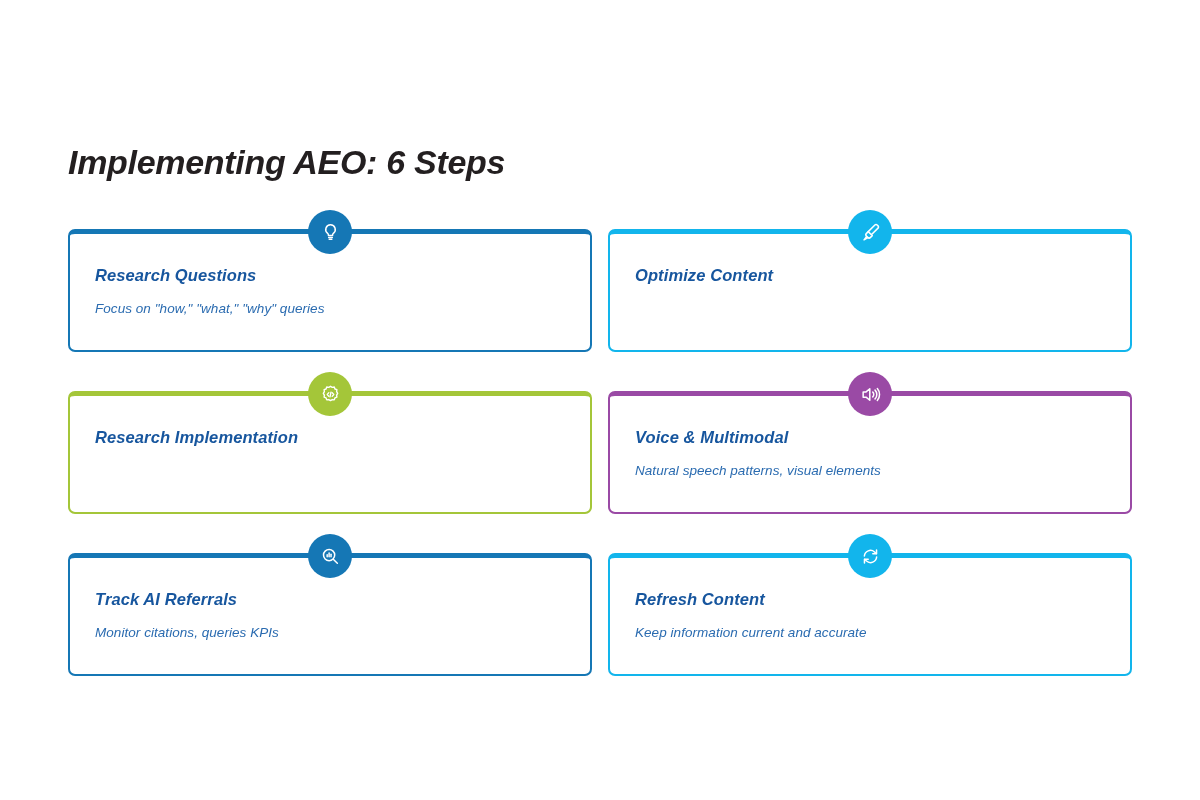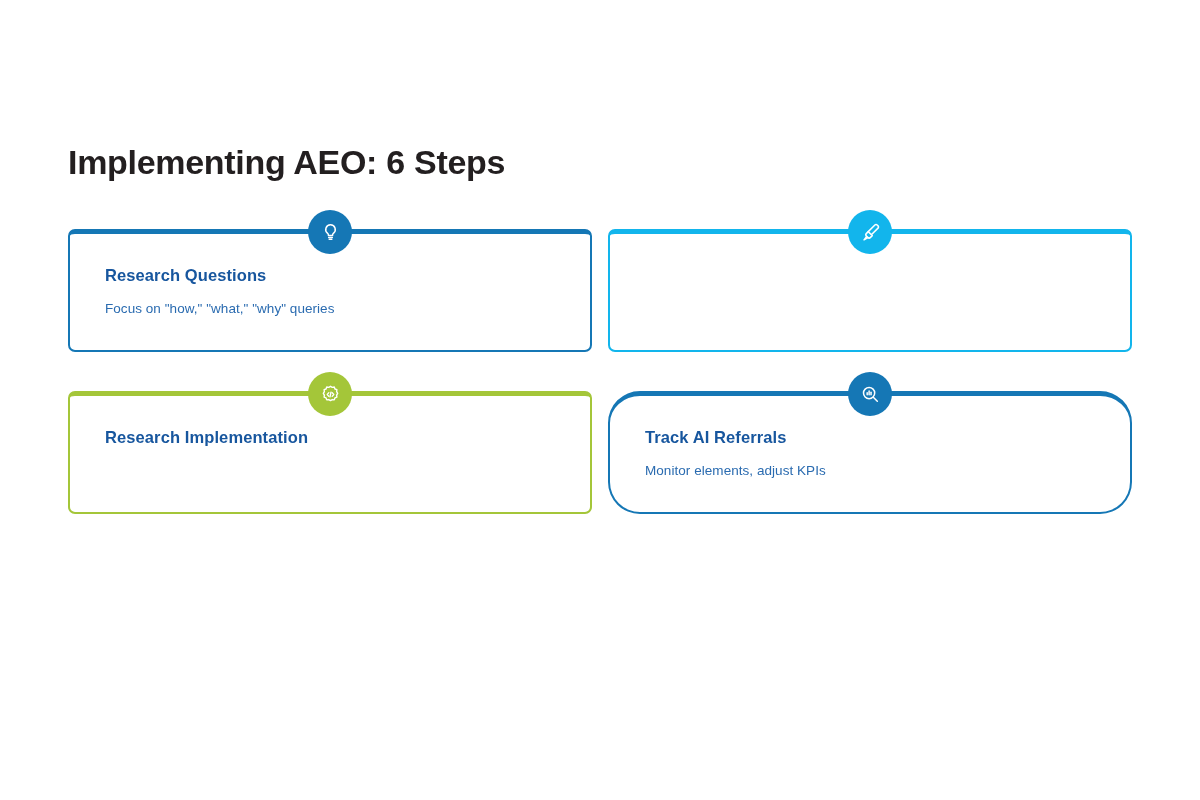--- a/index.html
+++ b/index.html
@@ -11,20 +11,21 @@
     height: 800px;
     background: #ffffff;
     font-family: "Liberation Sans", sans-serif;
     overflow: hidden;
   }
   .page {
     position: relative;
     width: 1120px;
     height: 800px;
     box-sizing: border-box;
+    font-style: italic;
   }
 
   
   .page-title {
     position: absolute;
     left: 68px;
     top: 119px;
     font-size: 34px;
     font-weight: 700;
     letter-spacing: -0.3px;
@@ -46,21 +47,21 @@
     row-gap: 39px;
   }
 
   .card {
     position: relative;
     box-sizing: border-box;
     background: #ffffff;
     border-style: solid;
     border-width: 5px 2px 2px 2px;
     border-radius: 7px;
-    padding: 32px 0 0 35px;
+    padding: 32px 0 0 25px;
   }
 
   .card-title {
     font-size: 16.5px;
     font-weight: 700;
     color: #17569e;
     letter-spacing: 0.1px;
     line-height: 1.2;
     margin: 0;
   }
@@ -117,44 +118,69 @@
     </div>
 
     <div class="card" style="border-color:#12b5ec;">
       <div class="icon-badge" style="background:#12b5ec;">
         <svg viewBox="0 0 24 24" fill="none" stroke="#ffffff" stroke-width="1.5" stroke-linecap="round" stroke-linejoin="round">
           <path d="M19.6 3.4a1.8 1.8 0 0 0-2.6 0L9.4 11l3.6 3.6 7.6-7.6a1.8 1.8 0 0 0 0-2.6z"></path>
           <path d="M9.4 11l-2 2c-.9.9-.9 2.3 0 3.2l1.4 1.4c.9.9 2.3.9 3.2 0l2-2"></path>
           <path d="M7.6 16.5l-3 3.9 4.4-2.6"></path>
         </svg>
       </div>
+      <p class="card-title">Optimize Content</p>
     </div>
 
     <div class="card" style="border-color:#a4c639;">
       <div class="icon-badge" style="background:#a4c639;">
         <svg viewBox="0 0 24 24" fill="none" stroke="#ffffff" stroke-width="1.4" stroke-linecap="round" stroke-linejoin="round">
           <path d="M12 2.6l2 1.2 2.3-.3.8 2.2 2.2.8-.3 2.3 1.2 2-1.2 2 .3 2.3-2.2.8-.8 2.2-2.3-.3-2 1.2-2-1.2-2.3.3-.8-2.2-2.2-.8.3-2.3-1.2-2 1.2-2-.3-2.3 2.2-.8.8-2.2 2.3.3z"></path>
           <path d="M10.1 9.9L8.3 12l1.8 2.1"></path>
           <path d="M13.9 9.9L15.7 12l-1.8 2.1"></path>
           <path d="M12.6 9.3l-1.2 5.4"></path>
         </svg>
       </div>
       <p class="card-title">Research Implementation</p>
     </div>
 
+    <div class="card" style="border-color:#9a4aa5;">
+      <div class="icon-badge" style="background:#9a4aa5;">
+        <svg viewBox="0 0 24 24" fill="none" stroke="#ffffff" stroke-width="1.5" stroke-linecap="round" stroke-linejoin="round">
+          <path d="M11.2 5.4L6.9 9H3.6v6h3.3l4.3 3.6z"></path>
+          <path d="M14.6 9.3a3.8 3.8 0 0 1 0 5.4"></path>
+          <path d="M17.2 7a7.2 7.2 0 0 1 0 10"></path>
+          <path d="M19.8 5.2a10.4 10.4 0 0 1 0 13.6"></path>
+        </svg>
+      </div>
+      <p class="card-title">Voice &amp; Multimodal</p>
+      <p class="card-desc">Natural speech patterns, visual elements</p>
+    </div>
 
-    <div class="card" style="border-color:#1577b5;border-radius:32px;">
+    <div class="card" style="border-color:#1577b5;">
       <div class="icon-badge" style="background:#1577b5;">
         <svg viewBox="0 0 24 24" fill="none" stroke="#ffffff" stroke-width="1.5" stroke-linecap="round" stroke-linejoin="round">
           <circle cx="10.4" cy="10.4" r="6.4"></circle>
           <path d="M15.2 15.2l4.6 4.6"></path>
           <path d="M8.2 12.3V9.9"></path>
           <path d="M10.4 12.3V7.9"></path>
           <path d="M12.6 12.3v-3"></path>
         </svg>
       </div>
       <p class="card-title">Track AI Referrals</p>
-      <p class="card-desc">Monitor elements, adjust KPIs</p>
+      <p class="card-desc">Monitor citations, queries KPIs</p>
     </div>
 
+    <div class="card" style="border-color:#12b5ec;">
+      <div class="icon-badge" style="background:#12b5ec;">
+        <svg viewBox="0 0 24 24" fill="none" stroke="#ffffff" stroke-width="1.5" stroke-linecap="round" stroke-linejoin="round">
+          <path d="M5 11.4a7 7 0 0 1 11.6-4.6l2.1 1.9"></path>
+          <path d="M19 12.6a7 7 0 0 1-11.6 4.6L5.3 15.3"></path>
+          <path d="M18.9 4.6v4.3h-4.3"></path>
+          <path d="M5.1 19.4v-4.3h4.3"></path>
+        </svg>
+      </div>
+      <p class="card-title">Refresh Content</p>
+      <p class="card-desc">Keep information current and accurate</p>
+    </div>
 
   </div>
 </div>
 
 </body></html>

